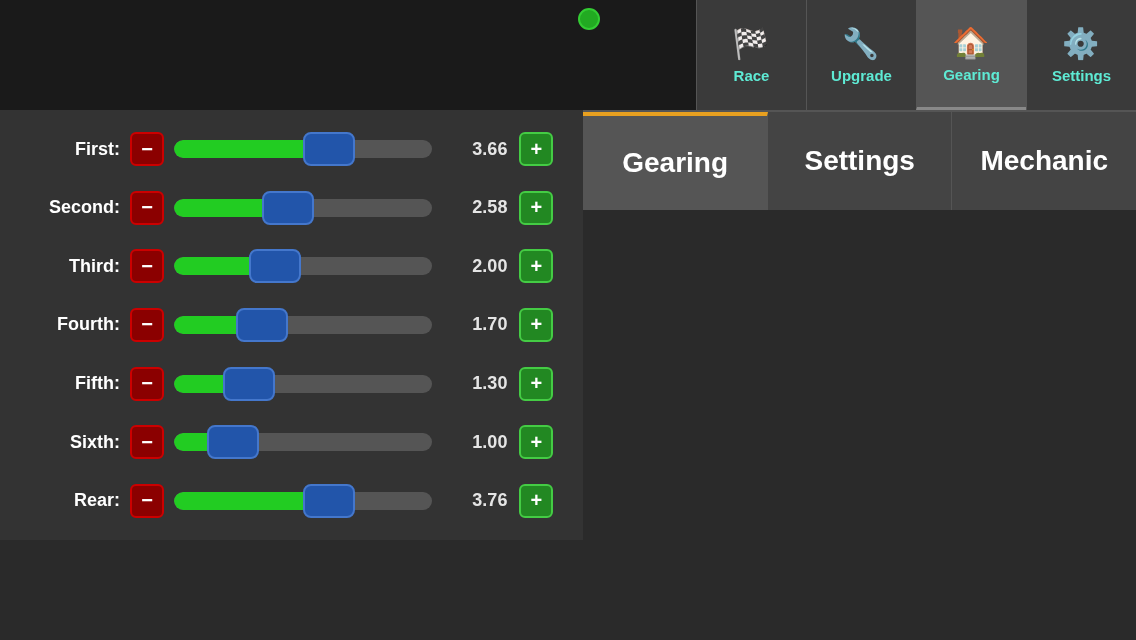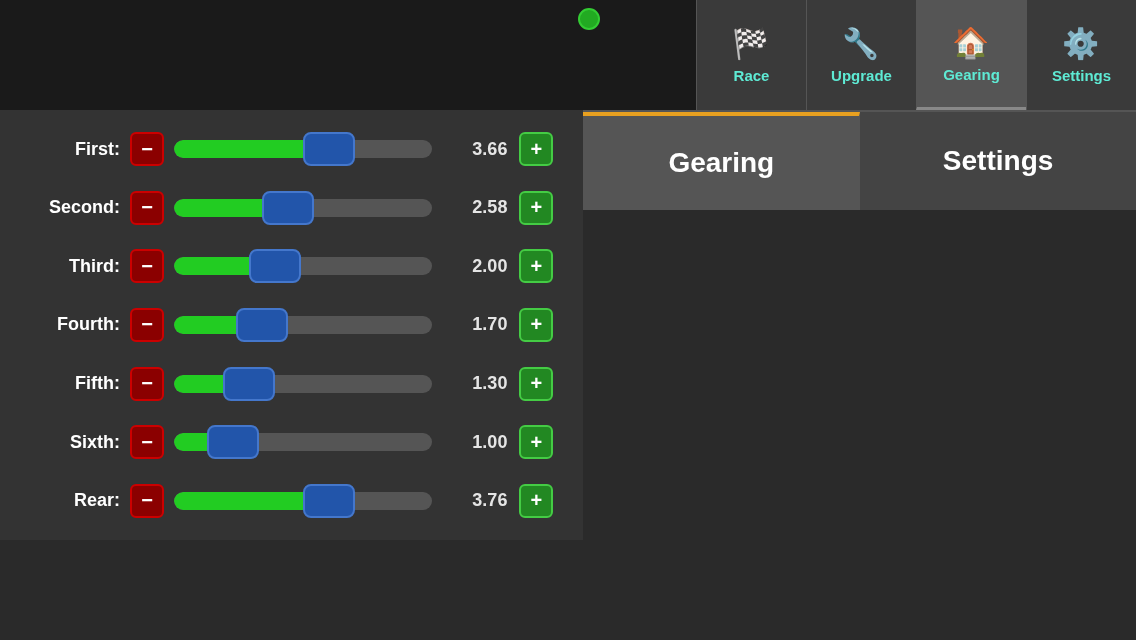--- a/index.html
+++ b/index.html
@@ -412,14 +412,15 @@
         <div class="slider-thumb" style="left:calc(60% - 26px)"></div>
       </div>
       <div class="gear-value">3.76</div>
       <div class="plus-btn">+</div>
     </div>
     </div>
 
   <div id="bottom-tabs">
       <div class="bottom-tab active">Gearing</div>
       <div class="bottom-tab">Settings</div>
+      <div class="bottom-tab">Mechanic</div>
     </div>
 </div>
 
 </body></html>

